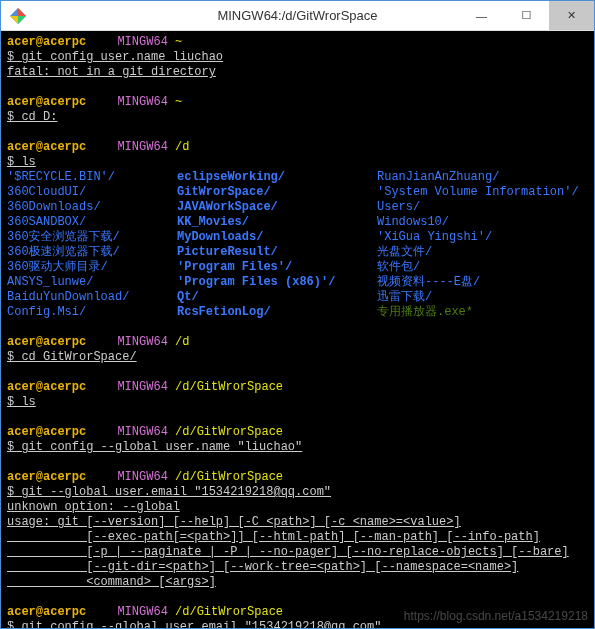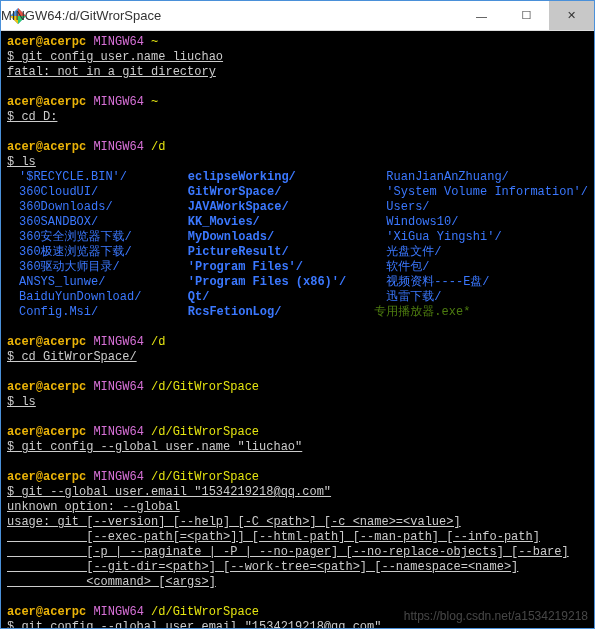--- a/index.html
+++ b/index.html
@@ -30,20 +30,21 @@
 .titlebar .appicon {
   width: 18px;
   height: 18px;
   margin-left: 8px;
   position: relative;
 }
 .appicon svg { width: 18px; height: 18px; }
 .titlebar .title {
   position: absolute;
   left: 0; right: 0;
+  text-align: center;
   font-family: "Segoe UI", Arial, sans-serif;
   font-size: 13px;
   color: #333;
   pointer-events: none;
 }
 .titlebar .ctrls {
   margin-left: auto;
   display: flex;
   height: 100%;
 }
@@ -67,24 +68,24 @@
   overflow-y: auto;
   font-size: 12px;
   line-height: 15px;
   white-space: pre;
   position: relative;
 }
 .terminal::-webkit-scrollbar { width: 16px; }
 .terminal::-webkit-scrollbar-track { background: #f0f0f0; }
 .terminal::-webkit-scrollbar-thumb { background: #c0c0c0; }
 .g { color: #eab308; font-weight: bold; } 
-.m { color: #d670d6; } 
+.m { color: #d670d6; margin-left: 24px; } 
 .y { color: #e5e510; } 
 .w { color: #ccc; text-decoration: underline; }    
-.b { color: #3b78ff; margin-left: 12px; } 
+.b { color: #3b78ff; } 
 .lg { color: #4d7c0f; } 
 .line { white-space: pre; }
 .lsgrid { display: flex; }
 .lscol { display: flex; flex-direction: column; }
 .c0 { width: 170px; }
 .c1 { width: 200px; font-weight: bold; }
 .c2 { width: auto; }
 .watermark {
   position: absolute;
   right: 6px;

